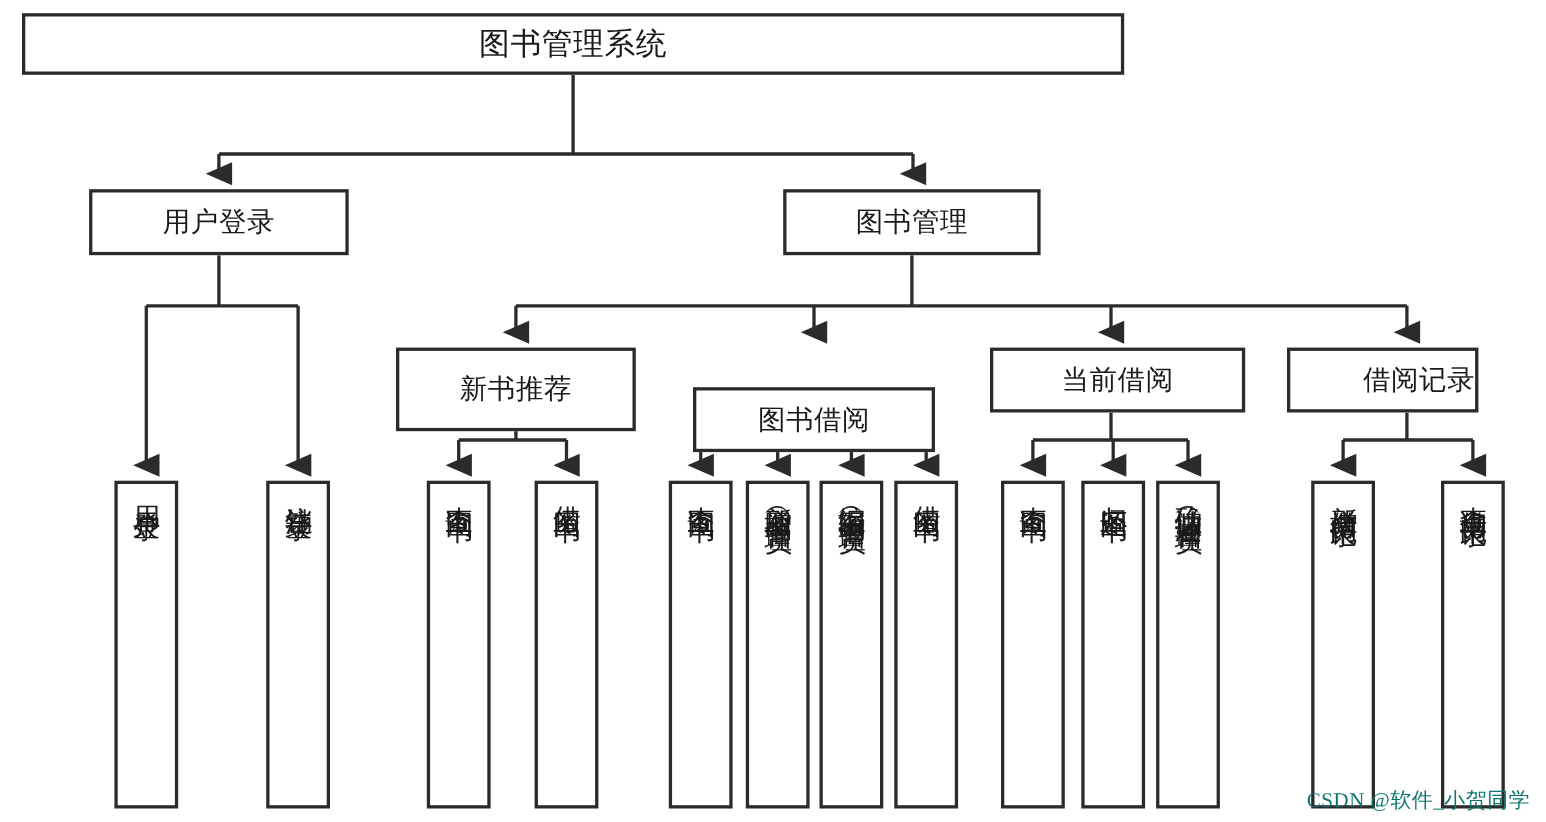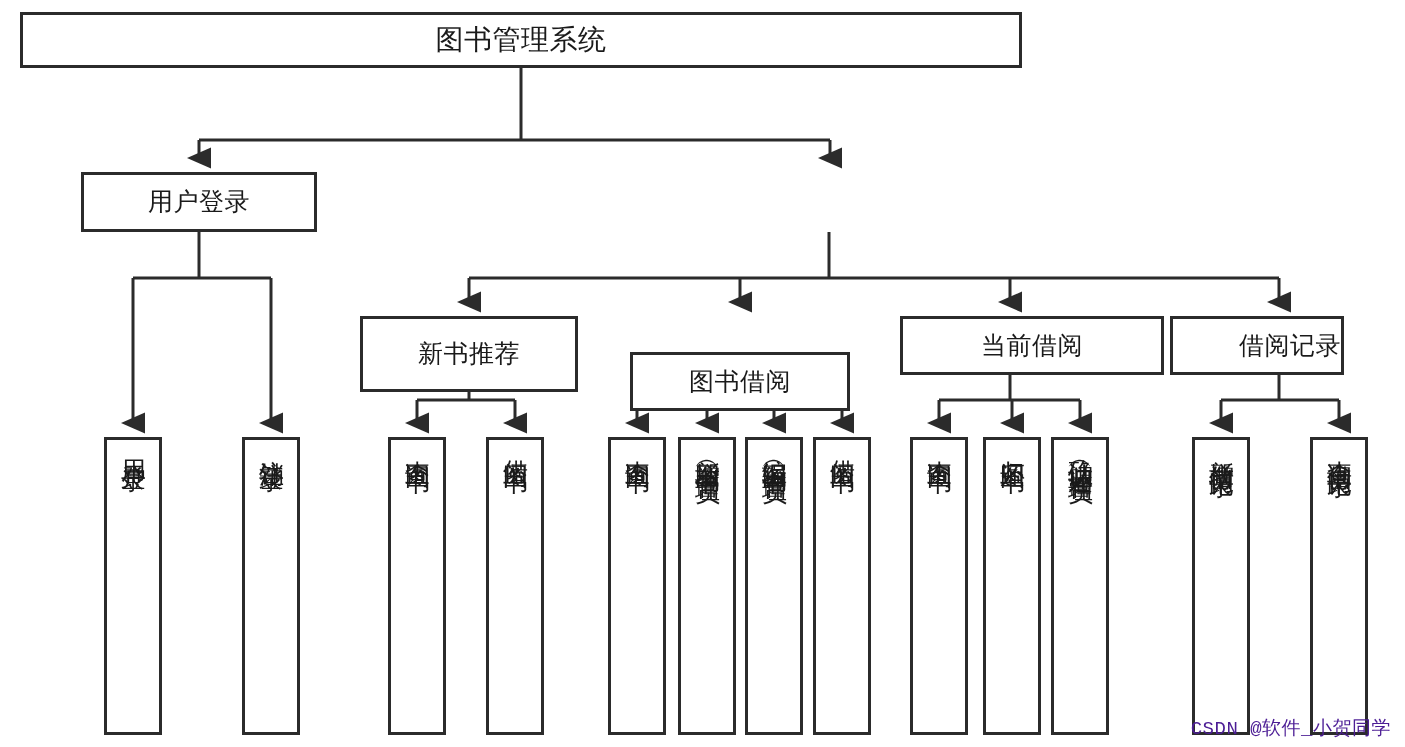--- a/index.html
+++ b/index.html
@@ -55,24 +55,24 @@
     line-height: 1.28;
     letter-spacing: 3px;
     color: #1a1a1a;
     white-space: nowrap;
   }
   .watermark {
     position: absolute;
     right: 14px;
     bottom: 6px;
     font-size: 19px;
-    color: #4c1d95;
+    color: #0f766e;
     letter-spacing: 0.5px;
     white-space: nowrap;
-    font-family: Liberation Mono, monospace;
+    font-family: Liberation Serif, serif;
   }
 </style>
 </head>
 <body>
 
 <div id="canvas">
 
   <svg class="wires" viewBox="0 0 1405 747" xmlns="http://www.w3.org/2000/svg">
     <defs>
       <marker id="arrow" markerWidth="9" markerHeight="9" refX="4" refY="4.5" orient="auto" markerUnits="strokeWidth">
@@ -123,28 +123,31 @@
     </g>
   </svg>
 
   <div class="node horiz root" style="left:20px; top:12px; width:1002px; height:56px;">
     <span>图书管理系统</span>
   </div>
 
   <div class="node horiz" style="left:81px; top:172px; width:236px; height:60px;">
     <span>用户登录</span>
   </div>
+  <div class="node horiz" style="left:712px; top:172px; width:234px; height:60px;">
+    <span>图书管理</span>
+  </div>
 
   <div class="node horiz" style="left:360px; top:316px; width:218px; height:76px;">
     <span>新书推荐</span>
   </div>
   <div class="node horiz" style="left:630px; top:316px; width:220px; height:59px;margin-top:36px;">
     <span>图书借阅</span>
   </div>
-  <div class="node horiz" style="left:900px; top:316px; width:264px; height:59px;">
+  <div class="node horiz" style="left:900px; top:316px; width:232px; height:59px;">
     <span>当前借阅</span>
   </div>
   <div class="node horiz" style="left:1170px; top:316px; width:174px; height:59px;justify-content:flex-end;">
     <span>借阅记录</span>
   </div>
 
   <div class="node vert" style="left:104px; top:437px; width:58px; height:298px;">
     <span class="vert-text">用户登录</span>
   </div>
   <div class="node vert" style="left:242px; top:437px; width:58px; height:298px;">

